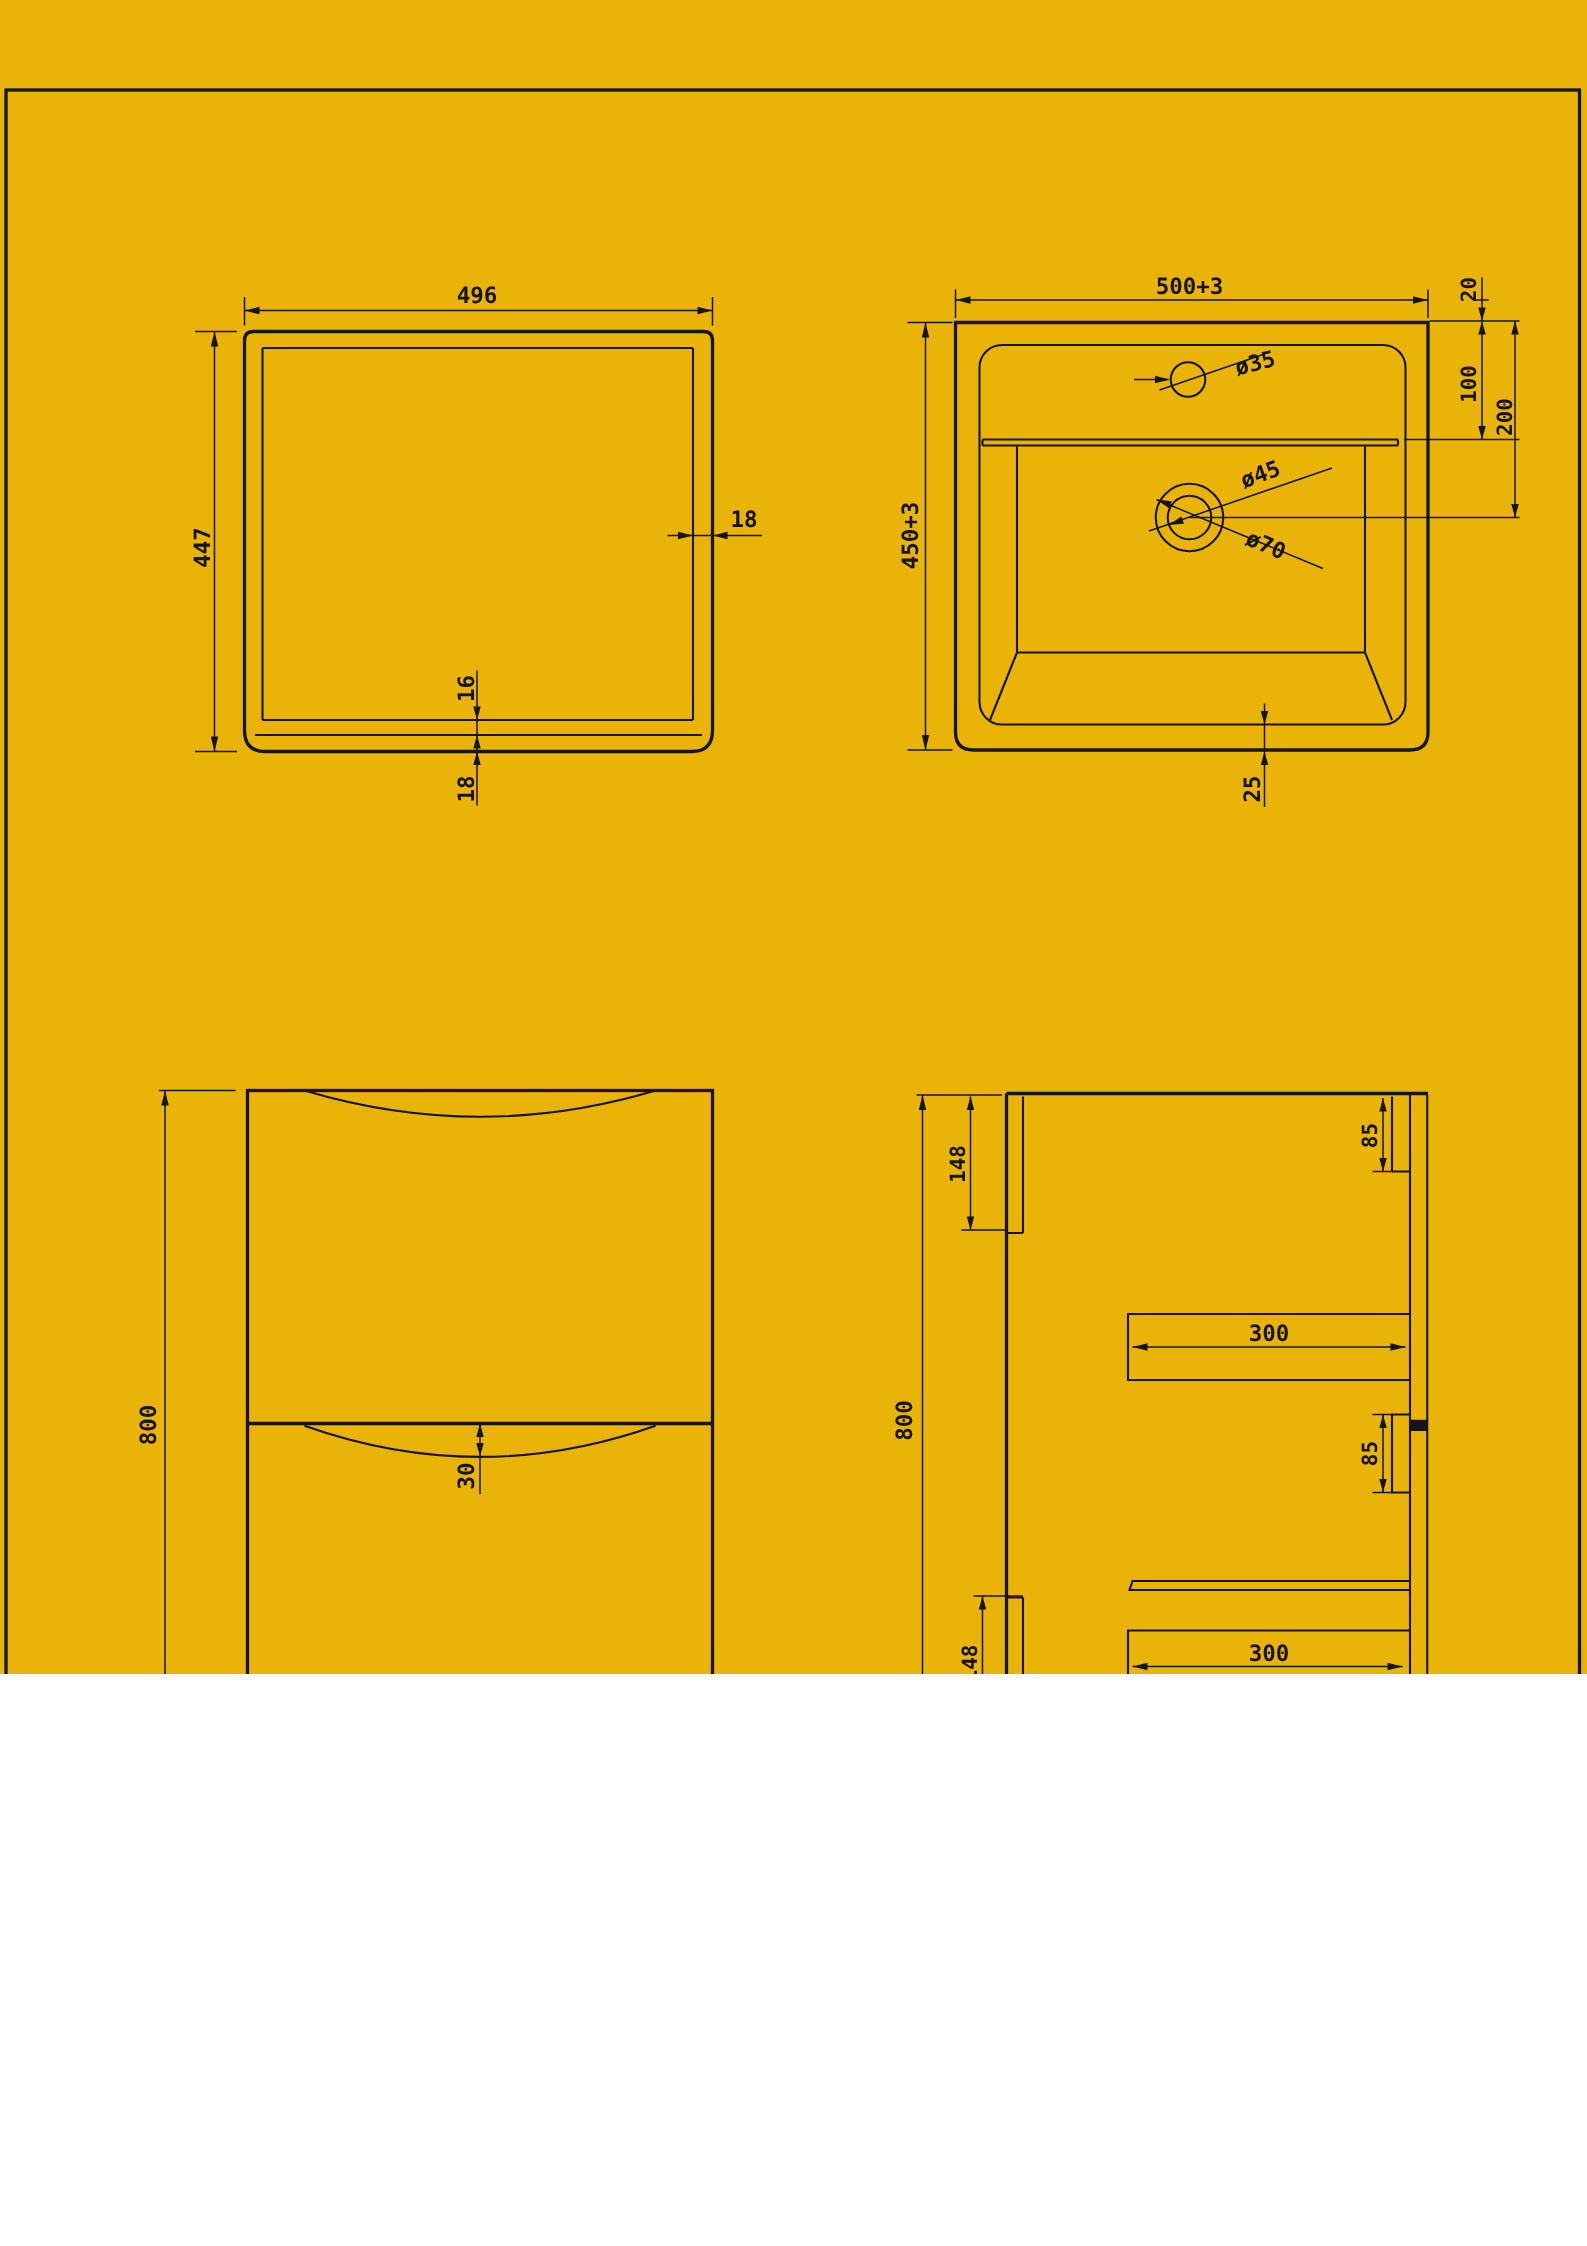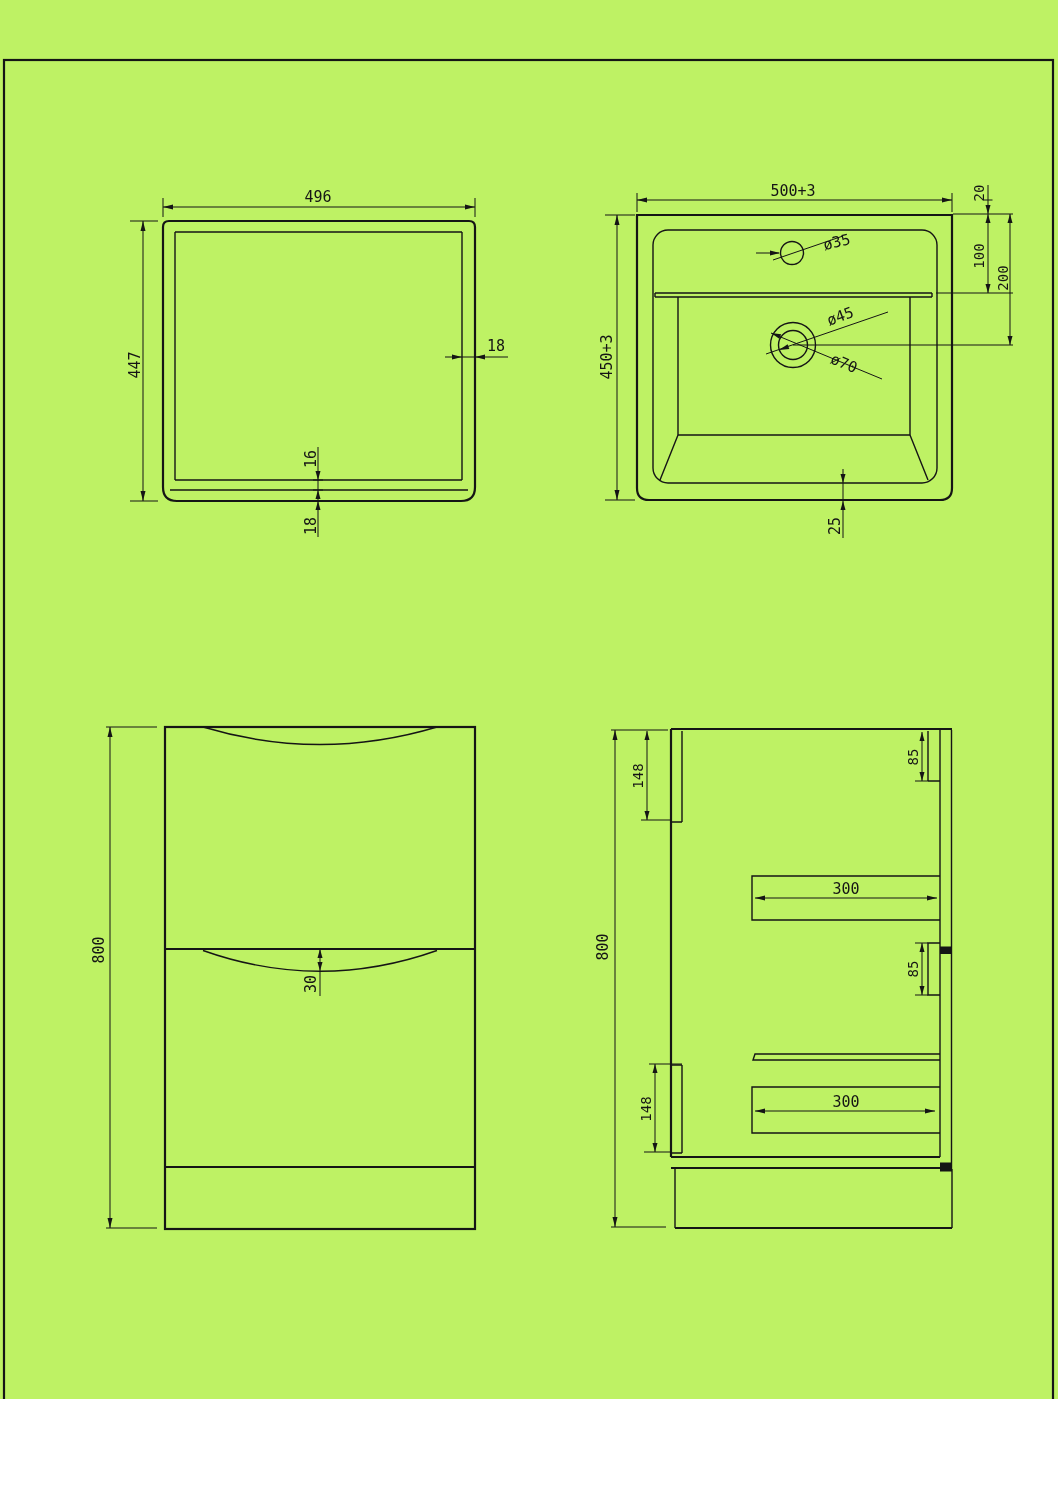--- a/index.html
+++ b/index.html
@@ -1,16 +1,16 @@
 <!DOCTYPE html>
 <html><head>
 <meta charset="utf-8">
 <style>
   html,body{margin:0;padding:0;background:#ffffff;}
-  .sheet{position:relative;width:1058px;height:1399px;background:#bef264;}
+  .sheet{position:relative;width:1058px;height:1116px;background:#eab308;font-weight:bold;}
   svg{display:block;}
   .thick{stroke:#151515;stroke-width:2.2;fill:none;stroke-linecap:butt;}
   .med{stroke:#151515;stroke-width:1.4;fill:none;stroke-linecap:butt;}
   .thin{stroke:#151515;stroke-width:1;fill:none;stroke-linecap:butt;}
   .ar{fill:#151515;stroke:none;}
   .joint{fill:#151515;stroke:none;}
   .lbl{font-family:"DejaVu Sans Mono", monospace;font-size:15px;fill:#151515;}
   .lbl-sm{font-family:"DejaVu Sans Mono", monospace;font-size:14px;fill:#151515;}
 </style>
 </head>

